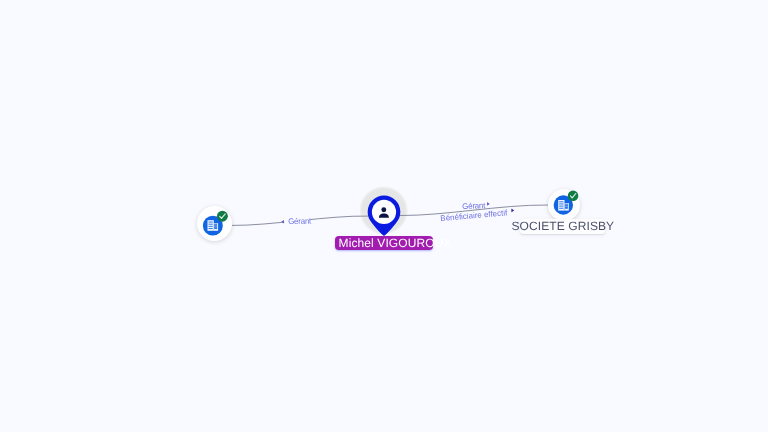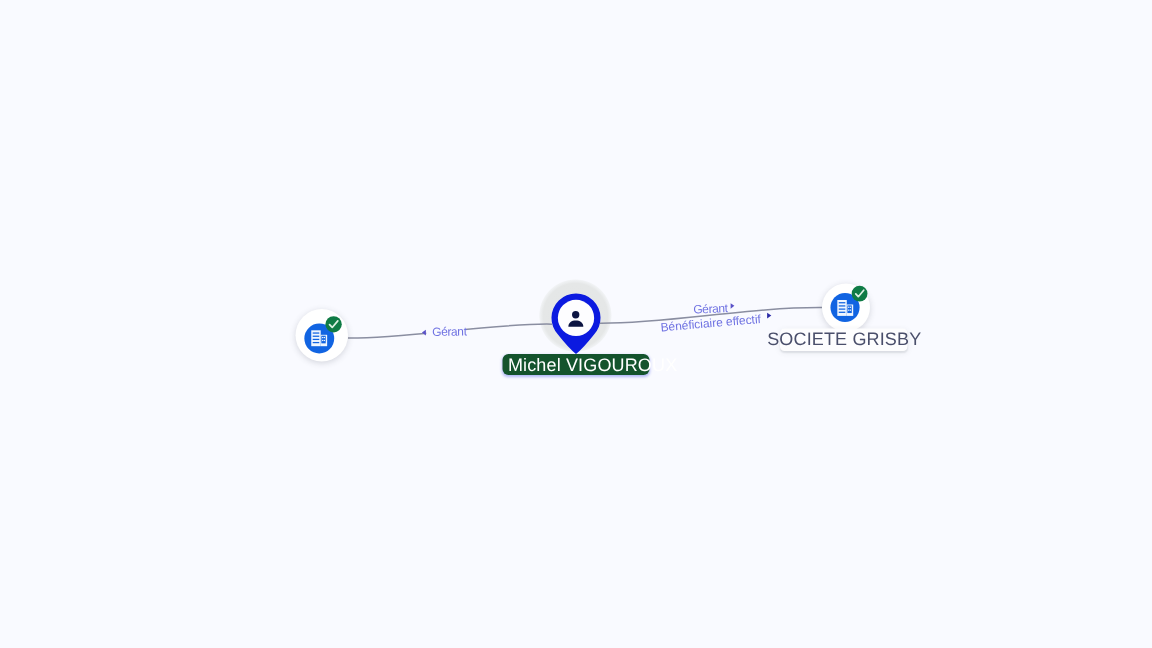--- a/index.html
+++ b/index.html
@@ -3,21 +3,21 @@
 <meta charset="utf-8">
 <style>
   html,body{margin:0;padding:0;}
   body{width:768px;height:432px;background:#f9faff;font-family:"Liberation Sans",sans-serif;overflow:hidden;-webkit-font-smoothing:antialiased;text-rendering:geometricPrecision;}
   #stage{position:relative;width:768px;height:432px;background:#f9faff;}
   .layer{position:absolute;left:0;top:0;width:768px;height:432px;pointer-events:none;}
   .pill{position:absolute;border-radius:3px;background:#fdfdfe;
         box-shadow:0 1px 1px rgba(60,64,80,.10),0 1px 4px rgba(60,64,80,.09);
         font-size:12px;color:#4a4f6b;white-space:nowrap;
         display:flex;align-items:center;justify-content:center;letter-spacing:.1px;}
-  .pill.person{background:#14532d;color:#fff;border-radius:4px;box-shadow:0 1px 2px rgba(11,26,224,.30);justify-content:flex-start;padding-left:4.1px;box-sizing:border-box;}
+  .pill.person{background:#a21caf;color:#fff;border-radius:4px;box-shadow:0 1px 2px rgba(11,26,224,.30);justify-content:flex-start;padding-left:4.1px;box-sizing:border-box;}
   .disc{position:absolute;border-radius:50%;background:#fff;box-shadow:0 1px 4px rgba(60,64,80,.20);}
   .elabel{position:absolute;font-size:8px;color:#6f72e2;white-space:nowrap;transform-origin:left top;letter-spacing:-0.02px;line-height:9px;}
   .elabel.short{letter-spacing:-0.25px;}
 </style>
 </head>
 <body>
 
 <div id="stage">
 
   <svg class="layer" viewBox="0 0 768 432">

